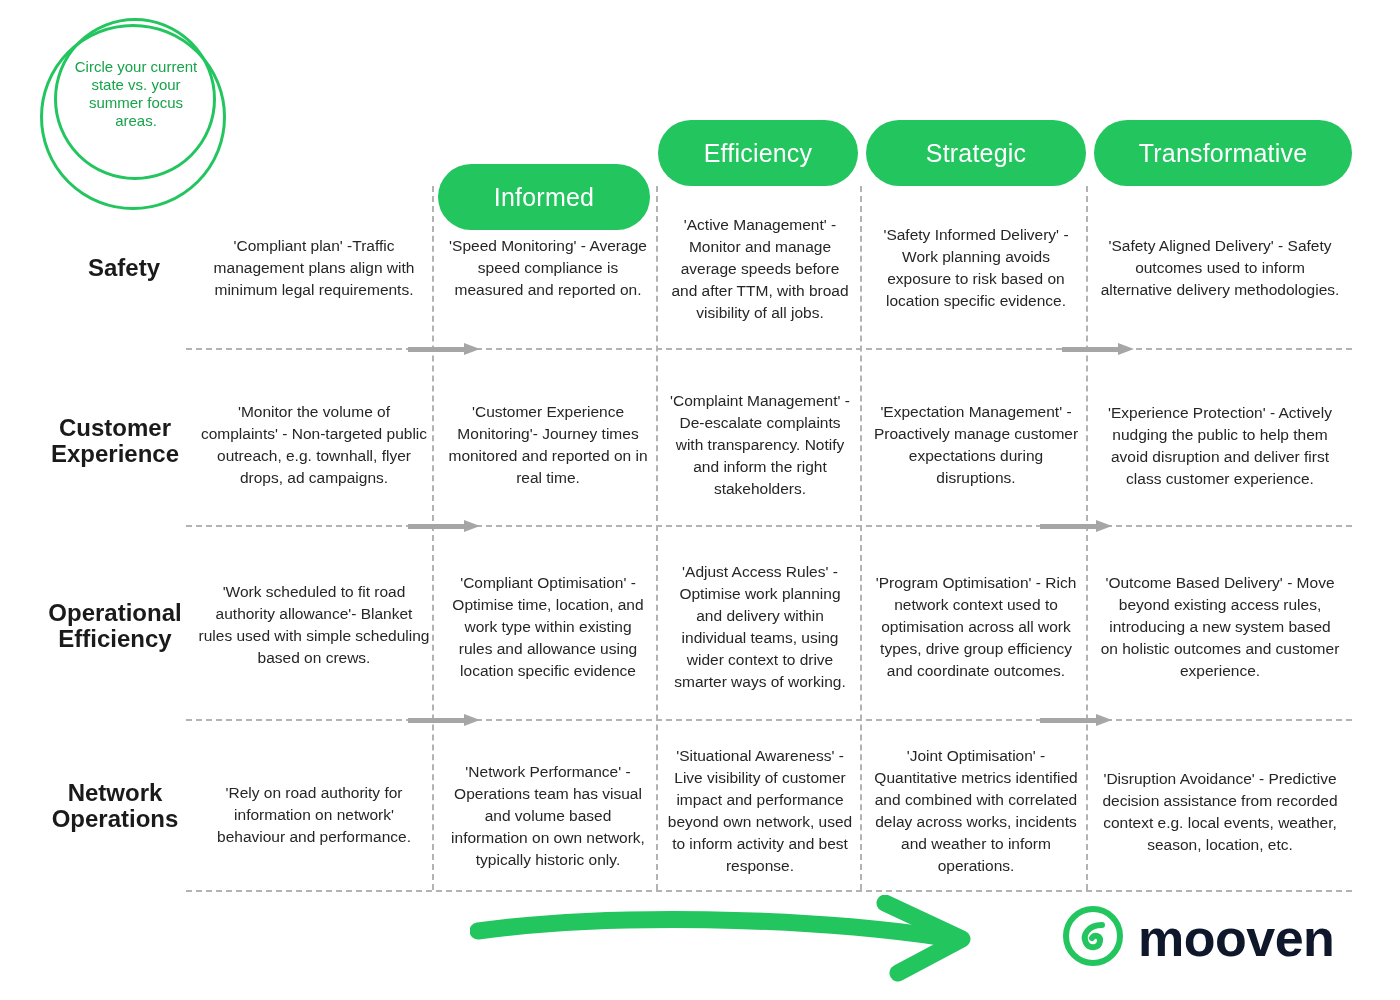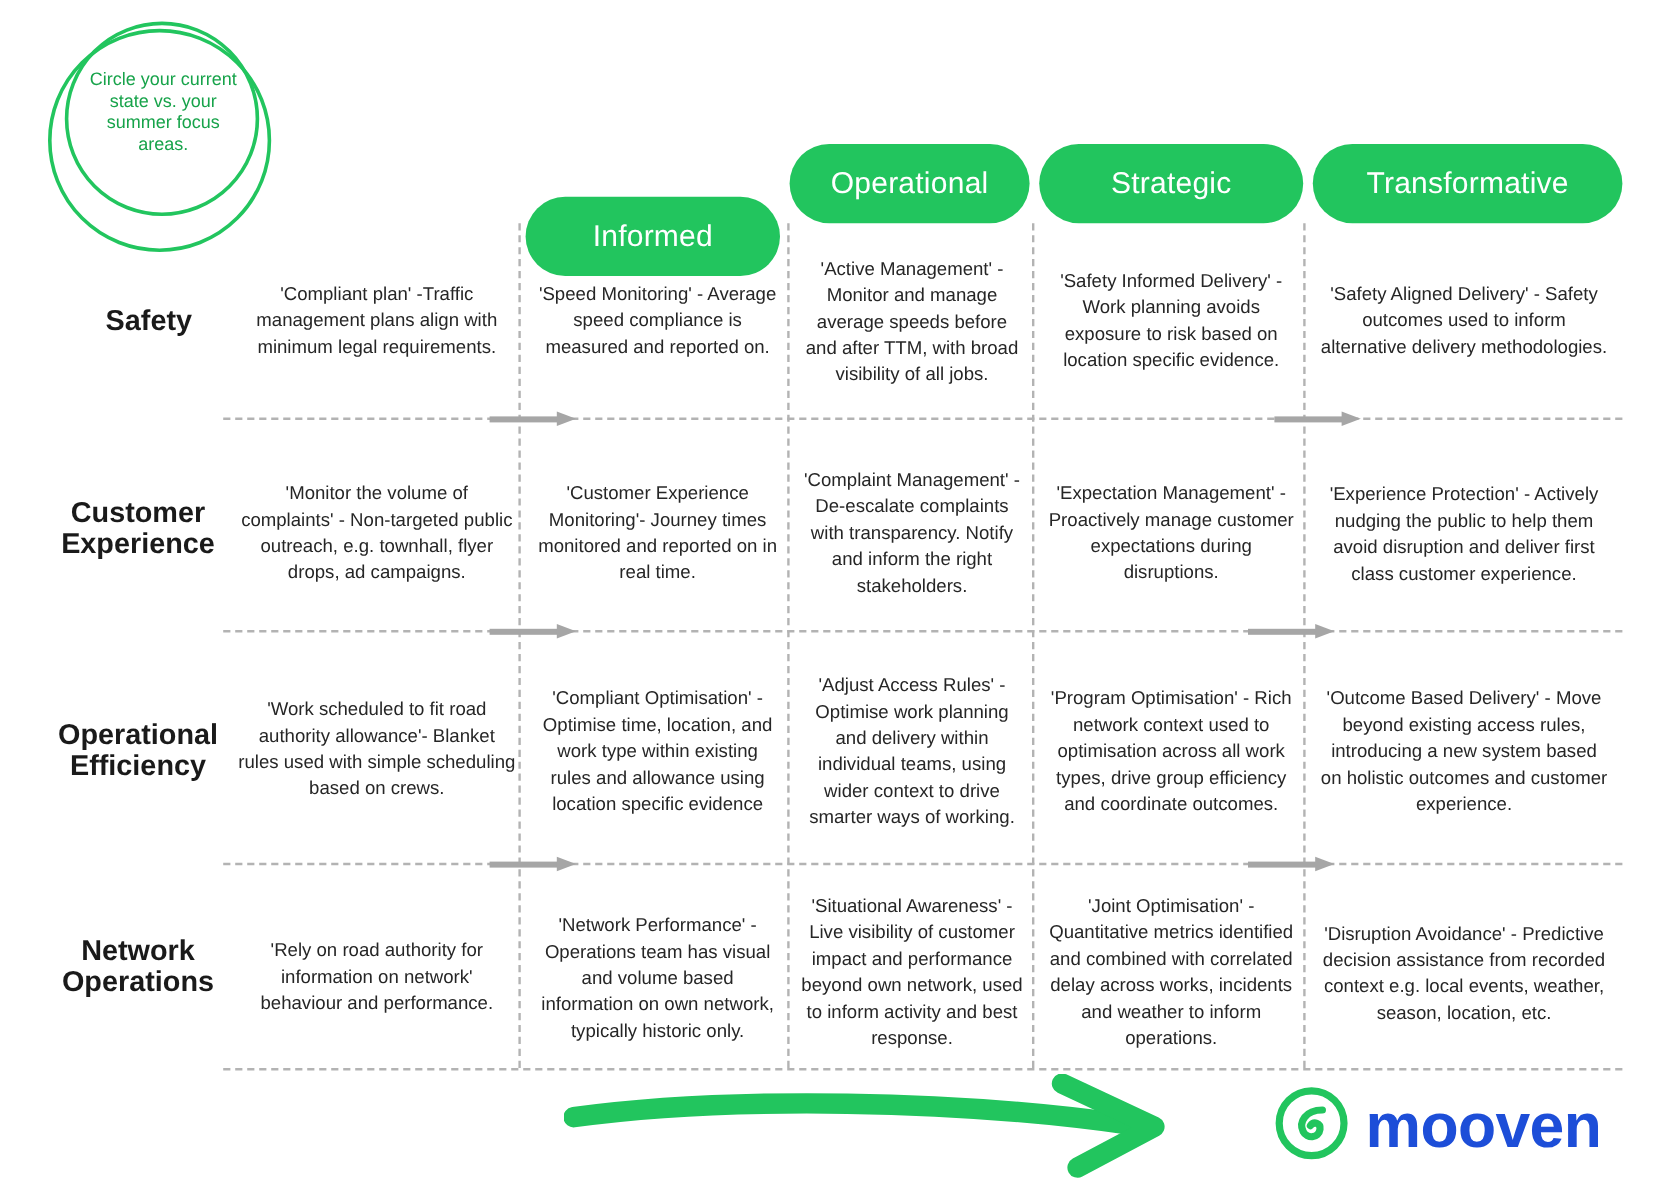--- a/index.html
+++ b/index.html
@@ -155,41 +155,41 @@
     position: absolute;
     left: 1062px;
     top: 905px;
     display: flex;
     align-items: center;
     gap: 14px;
   }
   .logo-text {
     font-size: 52px;
     font-weight: bold;
-    color: #1d4ed8;
+    color: #0f172a;
     letter-spacing: -0.5px;
     line-height: 52px;
   }
 </style>
 </head>
 <body>
 
 <div class="badge-wrap">
   <div class="badge-ring-outer"></div>
   <div class="badge-ring-inner"></div>
   <div class="badge-text">Circle your current state vs. your summer focus areas.</div>
 </div>
 
 <div class="grid">
 
   <div class="pill" style="left:438px; top:120px; width:212px;margin-top:44px;">
     <span>Informed</span>
   </div>
   <div class="pill" style="left:658px; top:120px; width:200px;">
-    <span>Operational</span>
+    <span>Efficiency</span>
   </div>
   <div class="pill" style="left:866px; top:120px; width:220px;">
     <span>Strategic</span>
   </div>
   <div class="pill" style="left:1094px; top:120px; width:258px;">
     <span>Transformative</span>
   </div>
 
   <div class="vline" style="left:432px;"></div>
   <div class="vline" style="left:656px;"></div>

